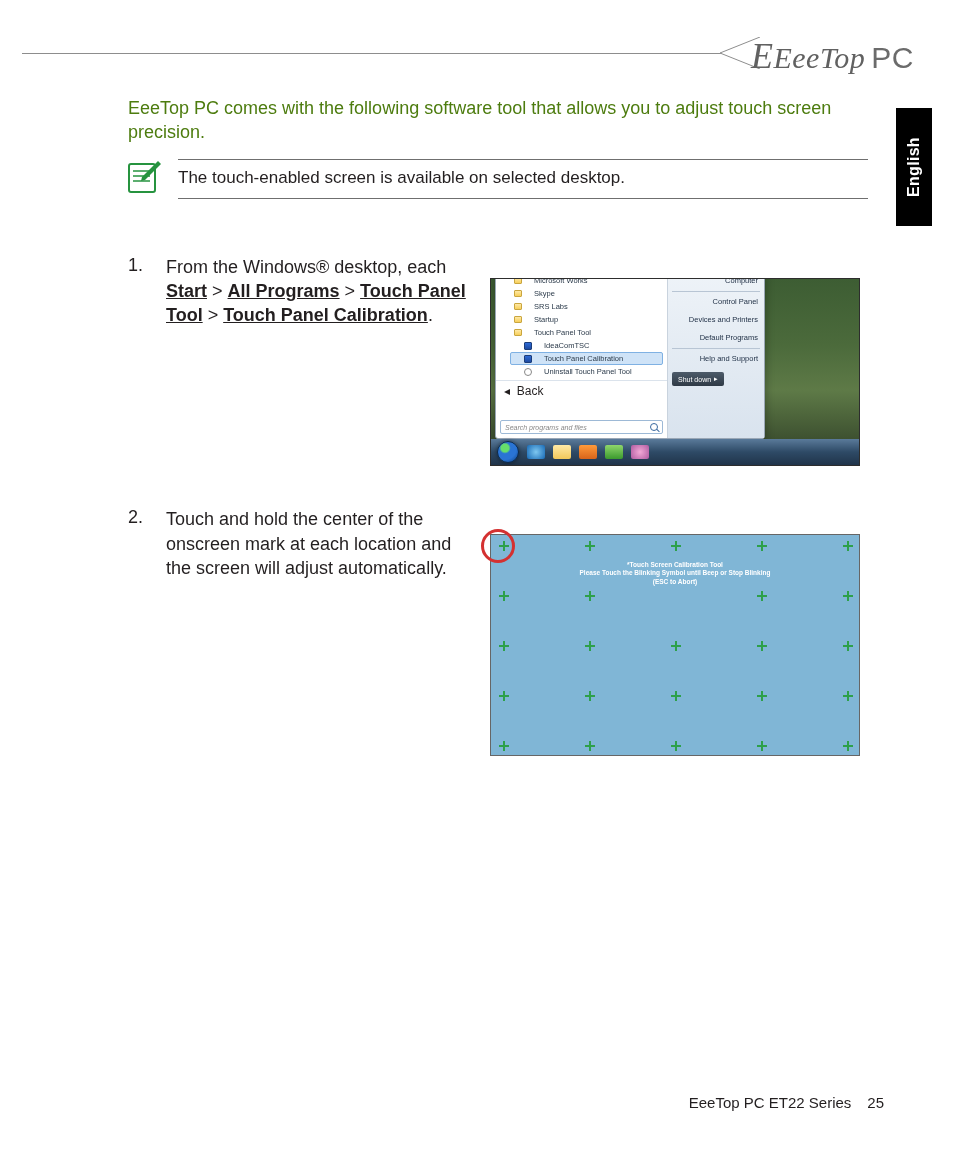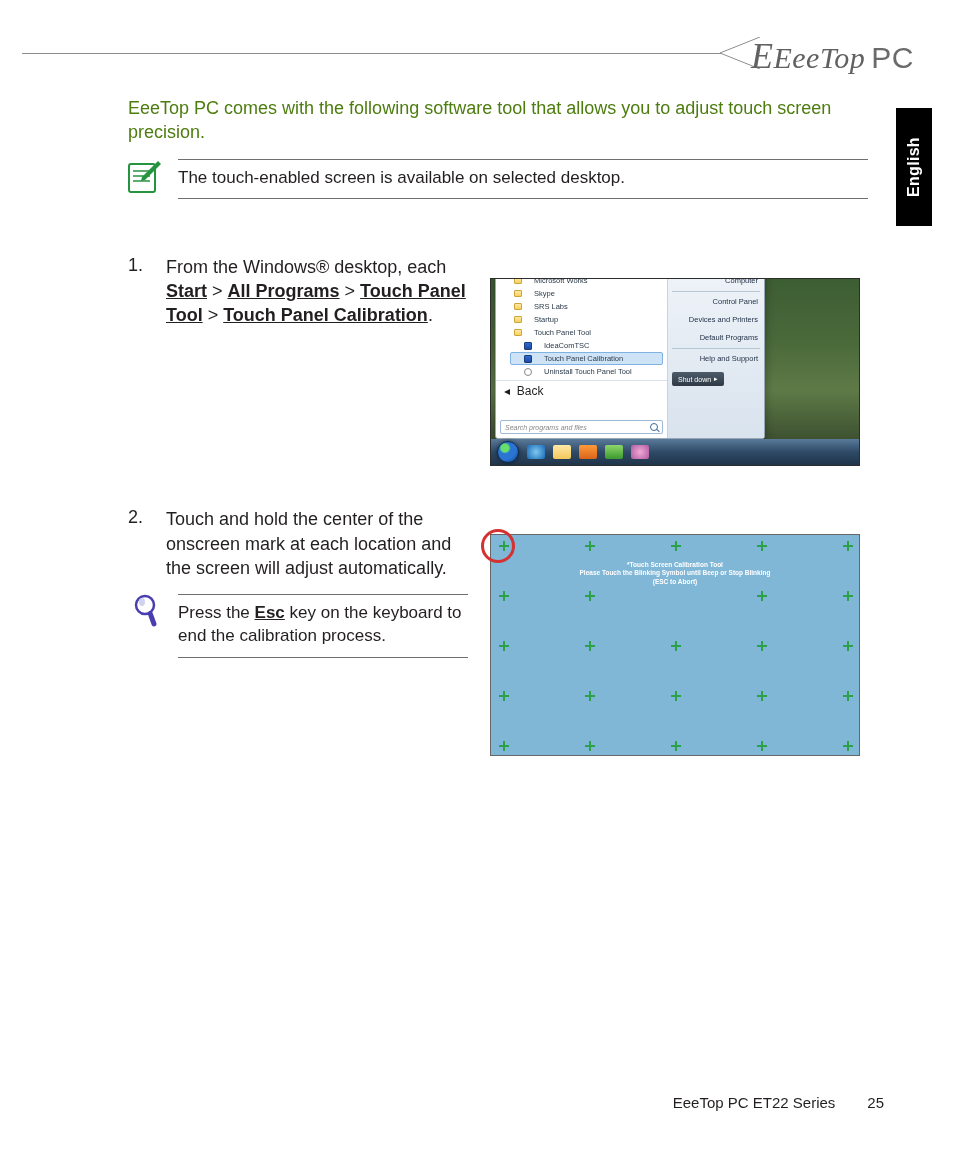--- a/index.html
+++ b/index.html
@@ -66,21 +66,21 @@
   .shot2 { position:absolute; left:490px; top:534px; width:370px; height:222px; border:1px solid #666; background:#80b6d6; overflow:visible; }
   .circle-mark { position:absolute; left:-10px; top:-6px; width:34px; height:34px; border:3px solid #d43131; border-radius:50%; }
   .cal-text { position:absolute; left:0; right:0; top:26px; text-align:center; color:#fff; font-size:6.5px; line-height:1.3; font-weight:600; }
   .grid { position:absolute; inset:0; }
   .plus { position:absolute; width:10px; height:10px; }
   .plus::before, .plus::after { content:""; position:absolute; background:#2da04a; }
   .plus::before { left:4px; top:0; width:2px; height:10px; }
   .plus::after { top:4px; left:0; height:2px; width:10px; }
 
   
-  .footer { position:absolute; right:70px; bottom:44px; font-size:15px; color:#231f20; display:flex; align-items:flex-end; gap:32px; }
+  .footer { position:absolute; right:70px; bottom:44px; font-size:15px; color:#231f20; display:flex; align-items:flex-end; gap:16px; }
 
 </style>
 </head>
 <body>
 
 <div class="page">
   <div class="header-rule"></div>
   <svg class="header-wedge" viewBox="0 0 40 32">
     <path d="M0 16 L40 0 L40 32 Z" fill="#fff"></path>
     <path d="M0 16 L40 0" stroke="#8d8d8d" stroke-width="1" fill="none"></path>
@@ -112,30 +112,20 @@
       <div class="step-num">1.</div>
       <div class="step-body" style="max-width:320px">
         <span>From the Windows® desktop, each </span><b>Start</b><span> &gt; </span><b>All Programs</b><span> &gt; </span><b>Touch Panel Tool</b><span> &gt; </span><b>Touch Panel Calibration</b><span>.</span>
       </div>
     </div>
 
     <div class="step" style="margin-top:180px">
       <div class="step-num">2.</div>
       <div class="step-body" style="max-width:320px">
         <div>Touch and hold the center of the onscreen mark at each location and the screen will adjust automatically.</div>
-        <div class="tip">
-          <svg class="tip-icon" viewBox="0 0 30 38">
-            <circle cx="13" cy="11" r="9" fill="#fff" stroke="#4a3db0" stroke-width="2.5"></circle>
-            <ellipse cx="10" cy="8" rx="3" ry="4" fill="#cfd3f0"></ellipse>
-            <rect x="15" y="18" width="5" height="16" rx="2.5" transform="rotate(-20 15 18)" fill="#4a3db0"></rect>
-          </svg>
-          <div class="tip-body">
-            <span>Press the </span><b>Esc</b><span> key on the keyboard to end the calibration process.</span>
-          </div>
-        </div>
       </div>
     </div>
   </div>
 
   <div class="shot1">
     <div class="start-panel">
       <div class="prog-col">
         <div class="prog-list">
           <div class="prog-item">
               <span class="folder-i"></span>

